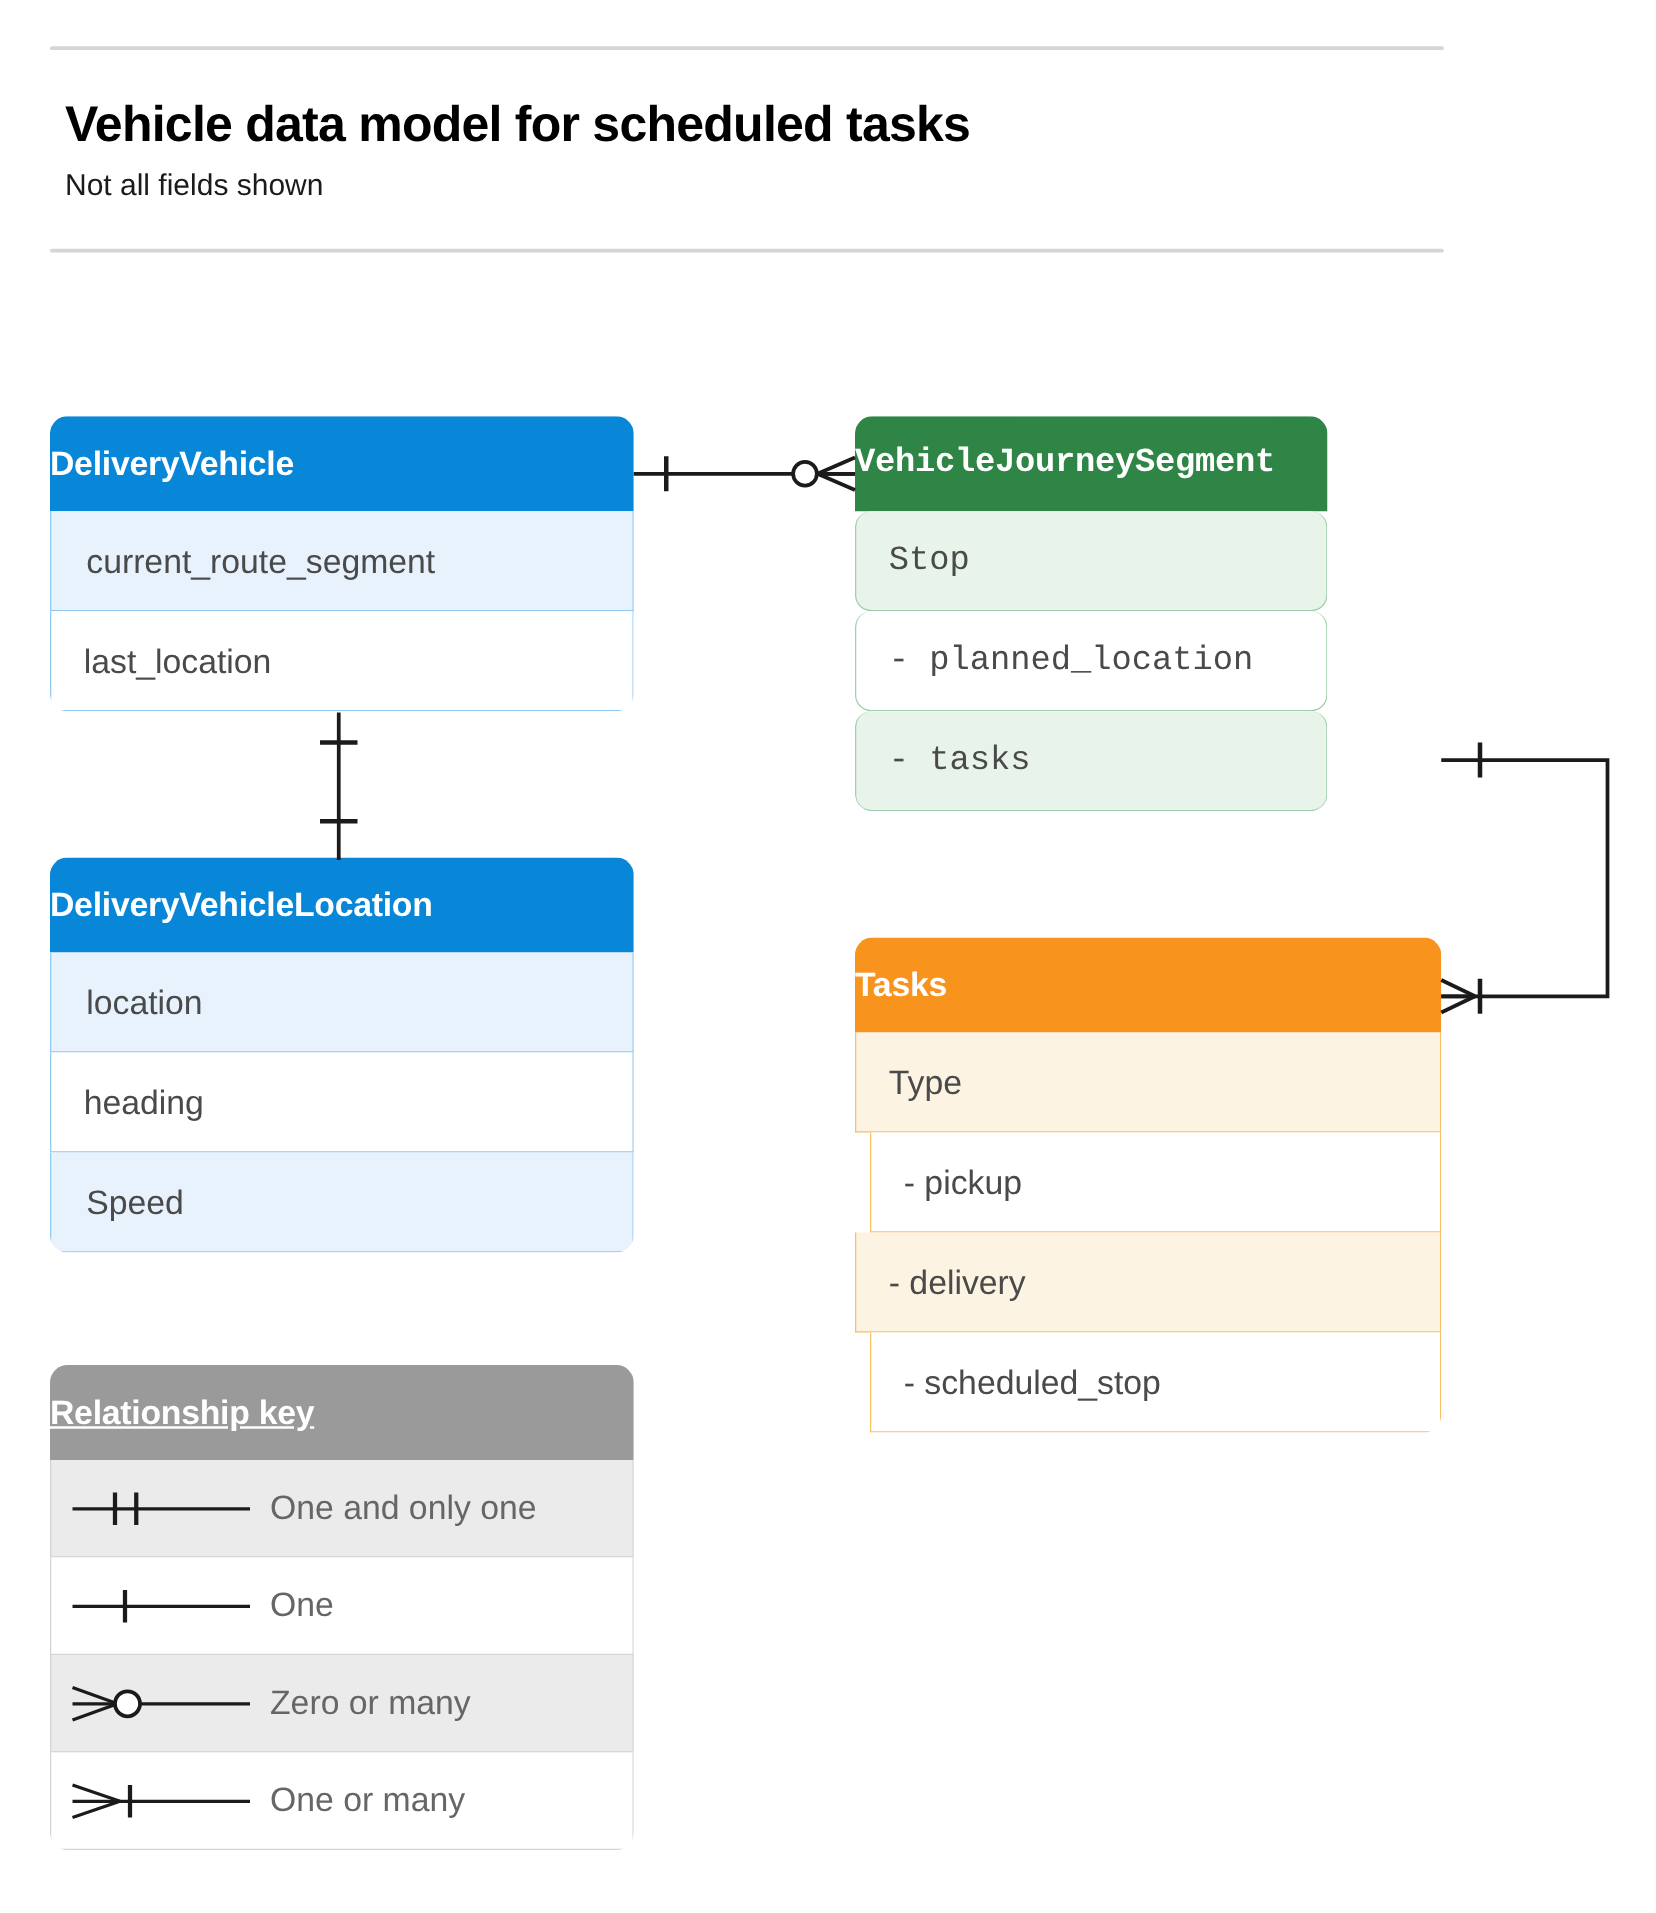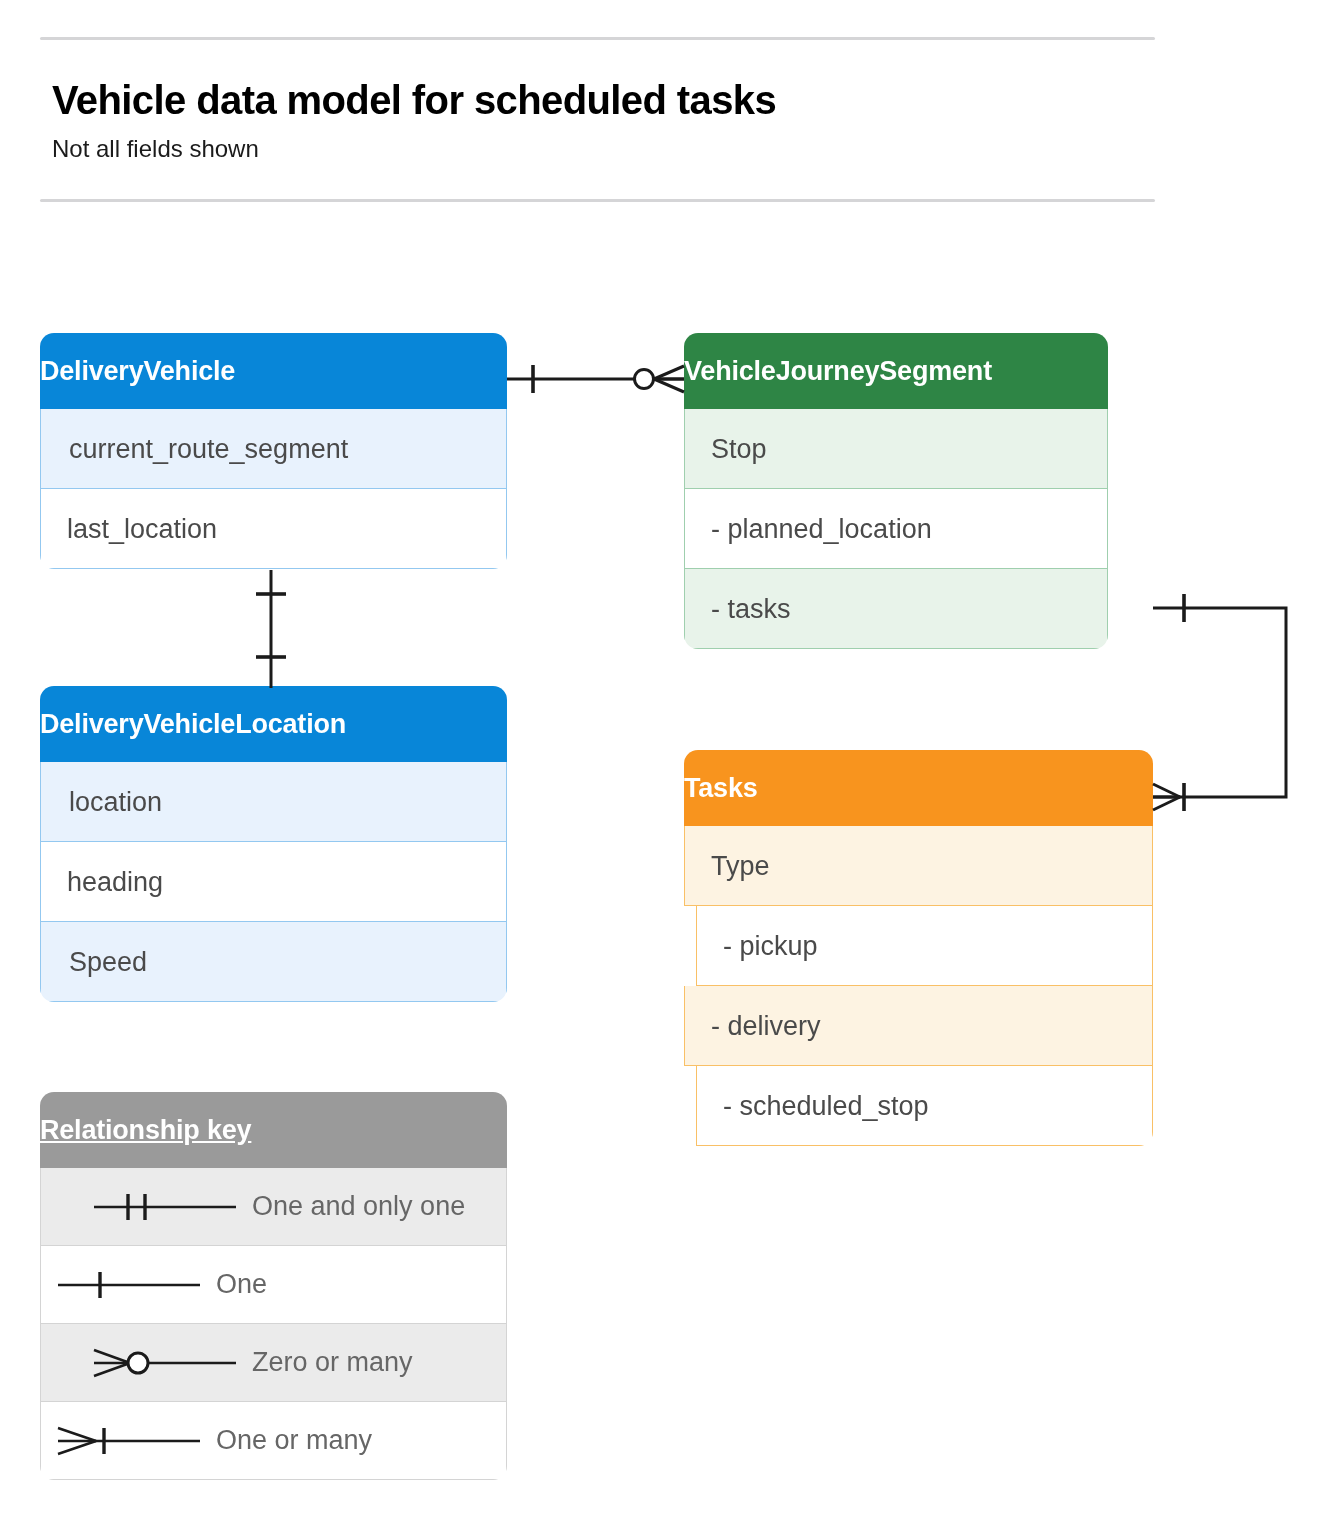--- a/index.html
+++ b/index.html
@@ -87,51 +87,51 @@
   .entity-row.lastrow { border-radius: 0 0 4px 4px; }
 
   
   .theme-blue .entity-header { background: #0886d8; }
   .theme-blue .entity-row { border-color: #93c8f0; }
   .theme-blue .entity-row.tint { background: #e8f2fd; padding-left: 28px; }
   .theme-blue .entity-row.plain { background: #ffffff; }
 
   
   .theme-green .entity-header { background: #2e8545; }
-  .theme-green .entity-row { border-color: #9fcfae; }
+  .theme-green .entity-row { border-color: #9fcfae; border-radius: 13px; }
   .theme-green .entity-row.tint { background: #e8f3ea; }
   .theme-green .entity-row.plain { background: #ffffff; }
 
   
   .theme-orange .entity-header { background: #f8941e; }
   .theme-orange .entity-row { border-color: #f9c066; }
   .theme-orange .entity-row.tint { background: #fdf3e2; }
   .theme-orange .entity-row.plain { background: #ffffff; margin-left: 12px; }
 
   
   .theme-grey .entity-header { background: #9a9a9a; text-decoration: underline; }
 
   
   #ent-delivery-vehicle { left: 40px; top: 333px; width: 467px; }
   #ent-delivery-vehicle-location { left: 40px; top: 686px; width: 467px; }
-  #ent-vehicle-journey-segment { left: 684px; top: 333px; width: 424px; }
+  #ent-vehicle-journey-segment { left: 684px; top: 333px; width: 378px; font-family: Liberation Mono, monospace; }
   #ent-tasks { left: 684px; top: 750px; width: 469px; }
   #legend-card { left: 40px; top: 1092px; width: 467px; }
 
   
   .legend-row {
     height: 78px;
     box-sizing: border-box;
     display: flex;
     align-items: center;
     border-style: solid;
     border-width: 0 1.5px 1.5px 1.5px;
     border-color: #d4d4d4;
   }
-  .legend-row.tint { background: #ebebeb; padding-left: 36px; }
+  .legend-row.tint { background: #ebebeb; }
   .legend-row.plain { background: #ffffff; }
   .legend-symbol {
     width: 175px;
     flex: 0 0 175px;
     display: flex;
     align-items: center;
     justify-content: center;
   }
   .legend-label {
     font-size: 27px;

